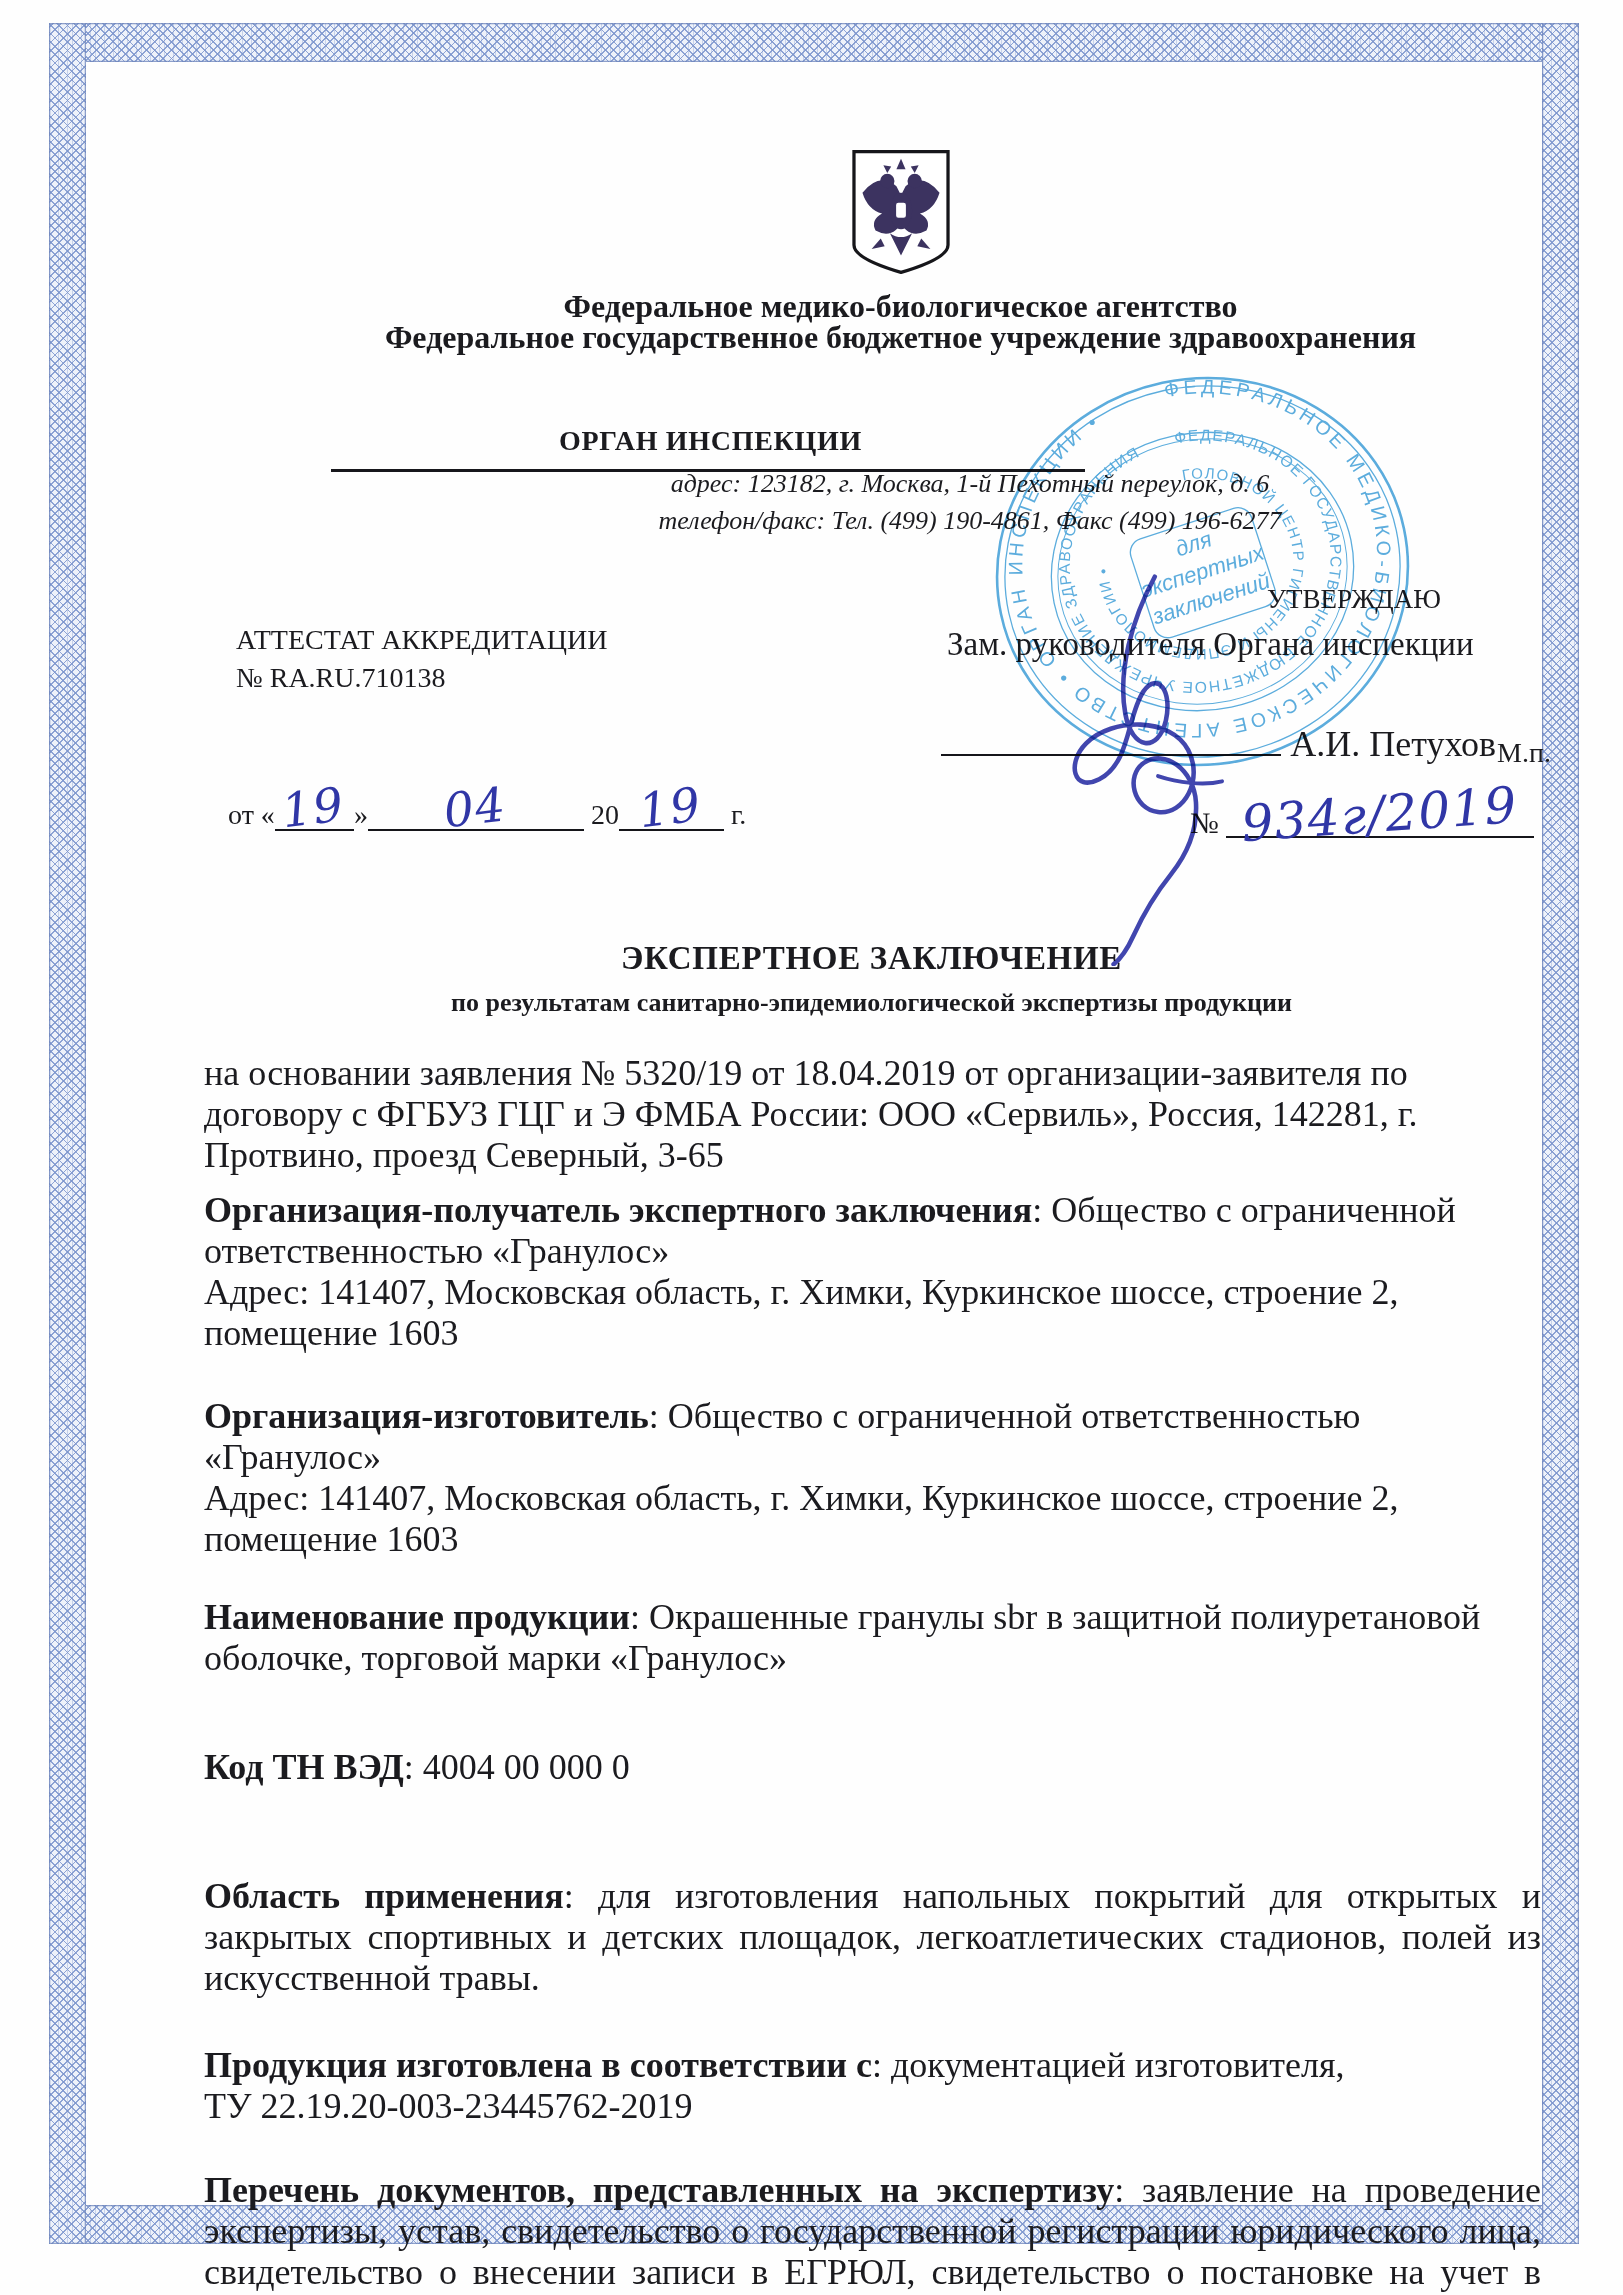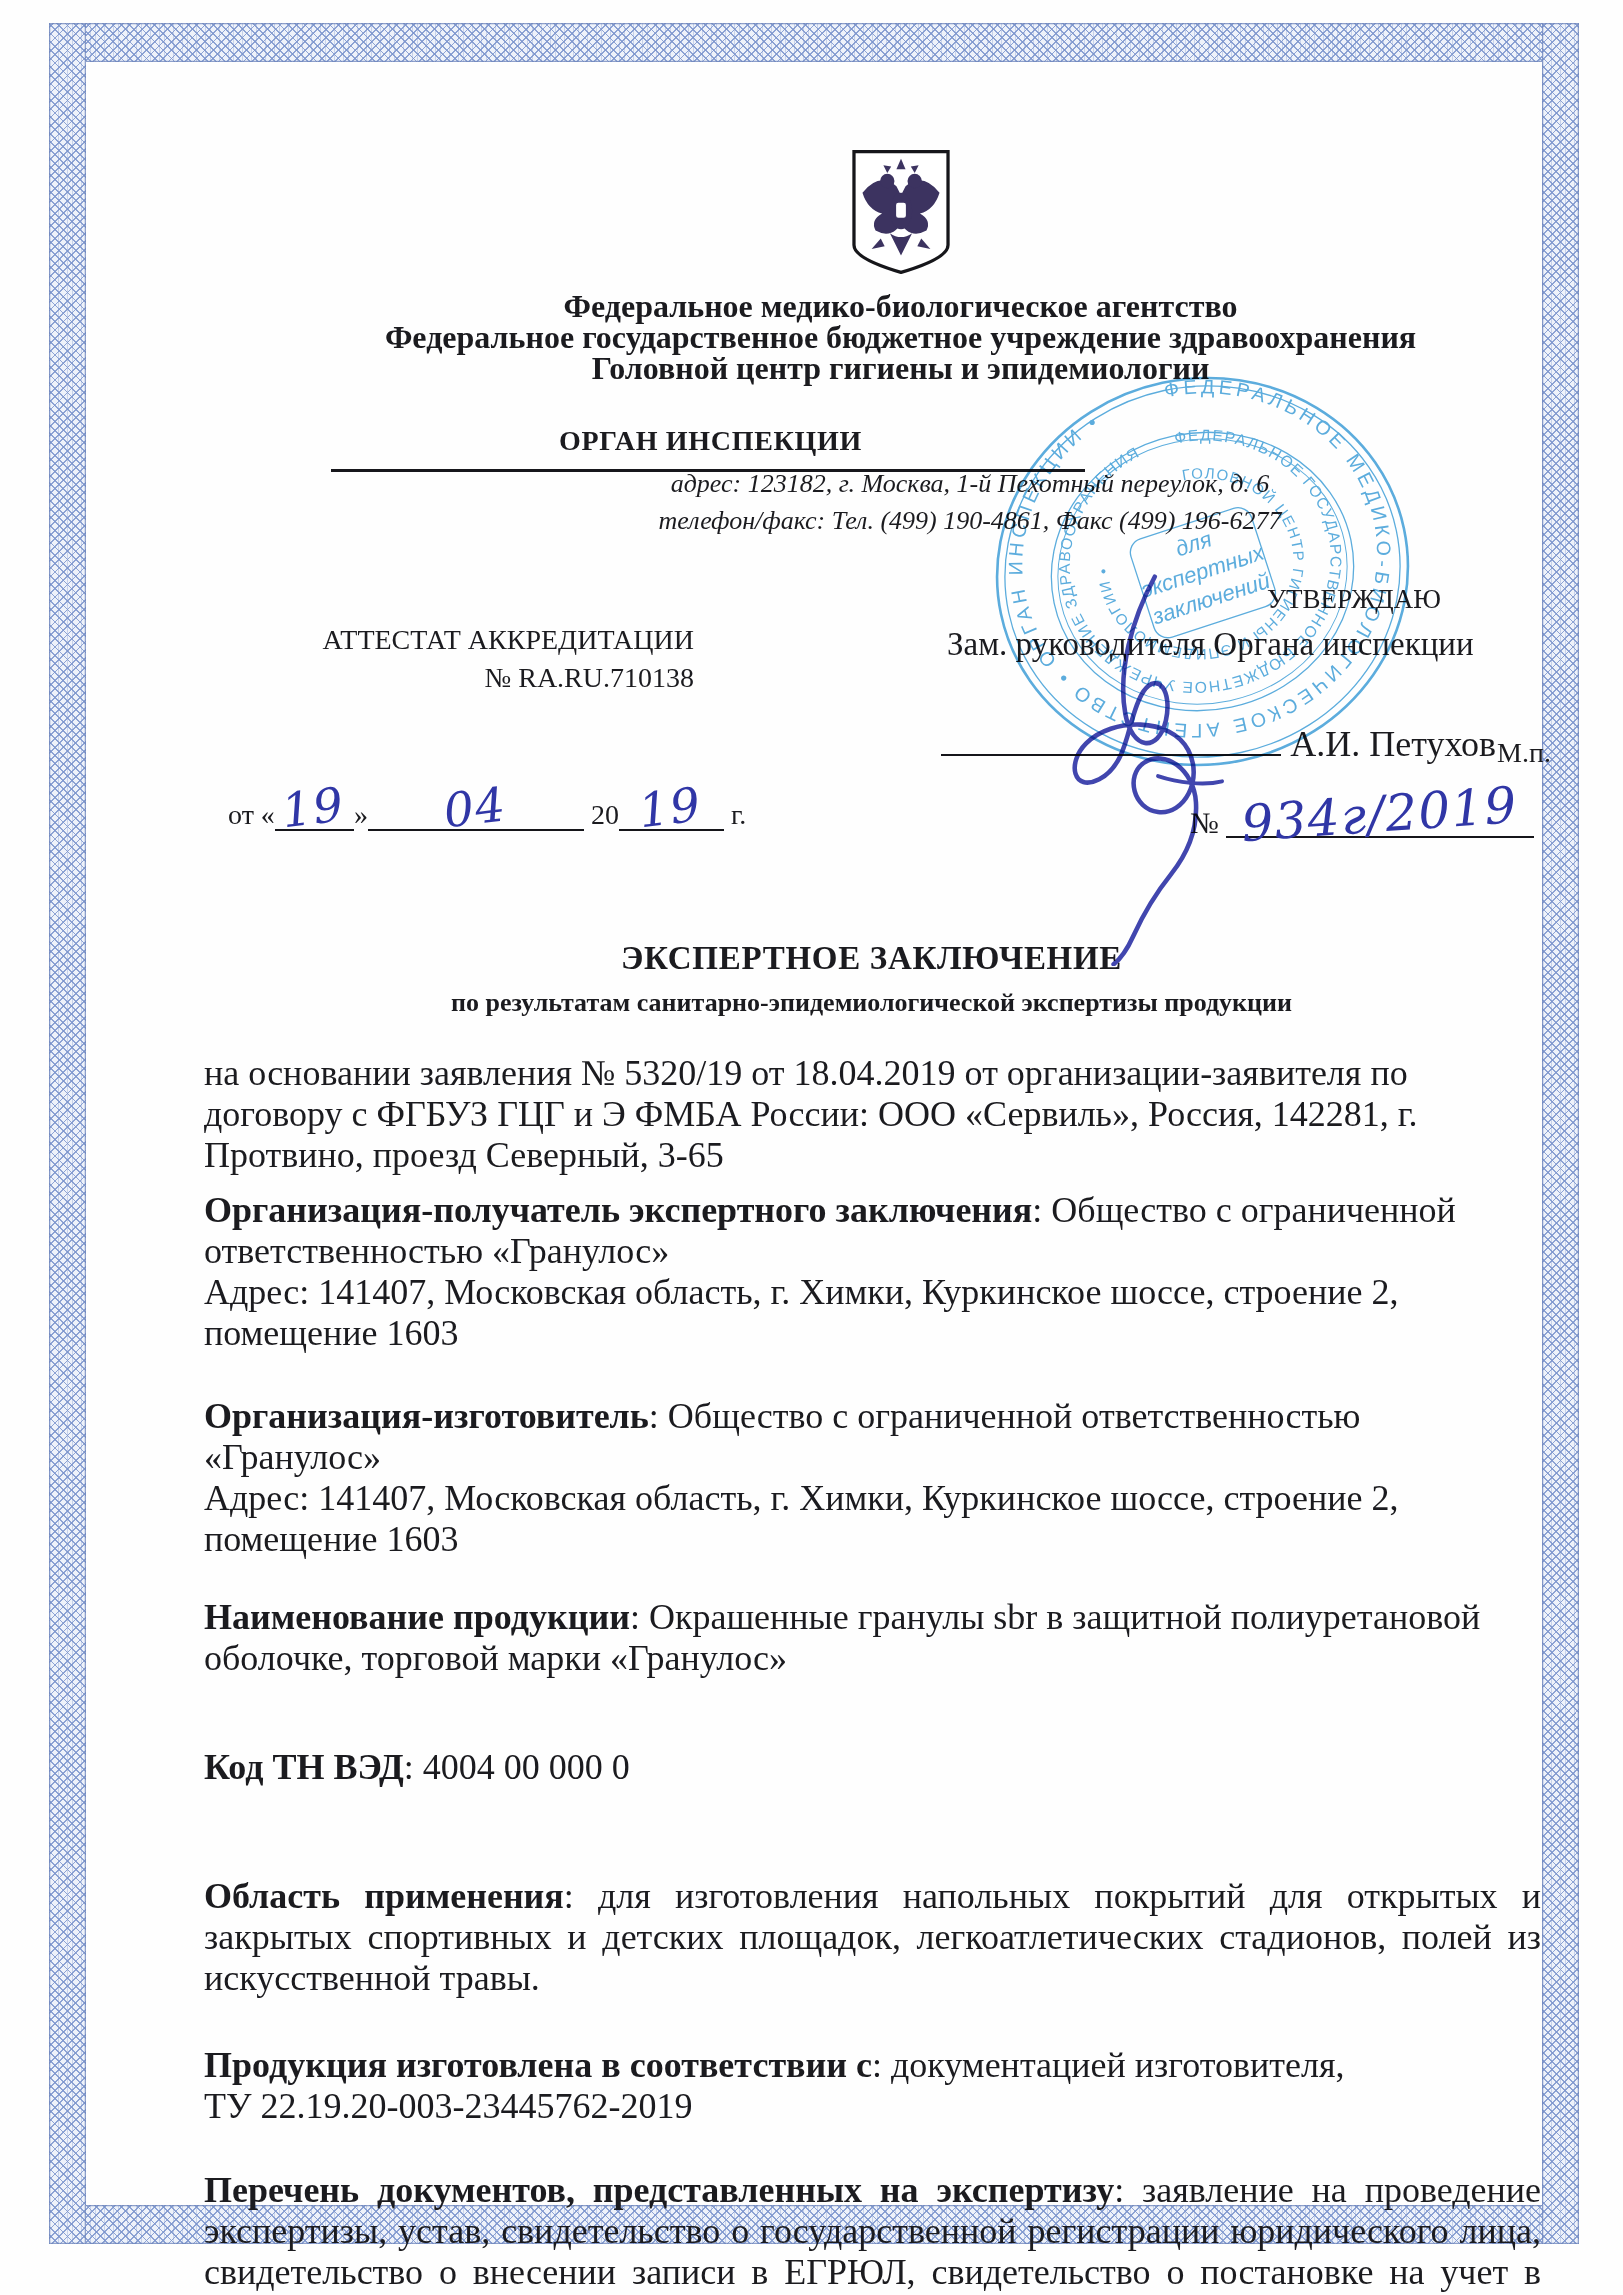--- a/index.html
+++ b/index.html
@@ -30,21 +30,21 @@
 
   
   .hdr-lines { left:236px; top:291px; width:1329px; text-align:center;
                font-weight:bold; font-size:32px; line-height:31px; }
   .organ-title { left:334px; top:425px; width:753px; text-align:center;
                  font-weight:bold; font-size:28px; letter-spacing:0.7px; }
   .organ-underline { left:331px; top:469px; width:754px; height:3.3px; background:#17171c; }
   .organ-contacts { left:458px; top:465px; width:1024px; text-align:center;
                     font-size:26px; line-height:37px;font-style:italic; }
 
-  .attestat { left:236px; top:621px; width:458px; text-align:right;
+  .attestat { left:236px; top:621px; width:458px; text-align:left;
               font-size:28px; line-height:38px; }
 
   .approve-word { left:1267px; top:584px; font-size:27px; }
   .approve-pos  { left:947px; top:626px; font-size:33px; }
   .sig-row  { left:941px; top:723px; font-size:36px; white-space:nowrap;text-align:right; }
   .sig-underline { display:inline-block; width:340px; height:30px;
                    border-bottom:2.6px solid #15151a; }
   .sig-name { margin-left:9.2px; }
   .seal-mark { left:1497px; top:737px; font-size:28px; }
 
@@ -111,21 +111,20 @@
       <path d="M64,132 L81,166 L98,132 Q81,144 64,132 Z"></path>
       <path d="M50,140 l-14,16 l20,-4 Z"></path>
       <path d="M112,140 l14,16 l-20,-4 Z"></path>
     </g>
     <rect x="72" y="84" width="18" height="26" rx="5" fill="#ffffff" stroke="#3c3360" stroke-width="3"></rect>
   </svg>
 
   <div class="abs hdr-lines">
     <div>Федеральное медико-биологическое агентство</div>
     <div>Федеральное государственное бюджетное учреждение здравоохранения</div>
-    <div>Головной центр гигиены и эпидемиологии</div>
   </div>
 
   <div class="abs organ-title">ОРГАН ИНСПЕКЦИИ</div>
   <div class="abs organ-underline"></div>
   <div class="abs organ-contacts">
     <div>адрес: 123182, г. Москва, 1-й Пехотный переулок, д. 6</div>
     <div>телефон/факс: Тел. (499) 190-4861, Факс (499) 196-6277</div>
   </div>
 
   <div class="abs attestat">

